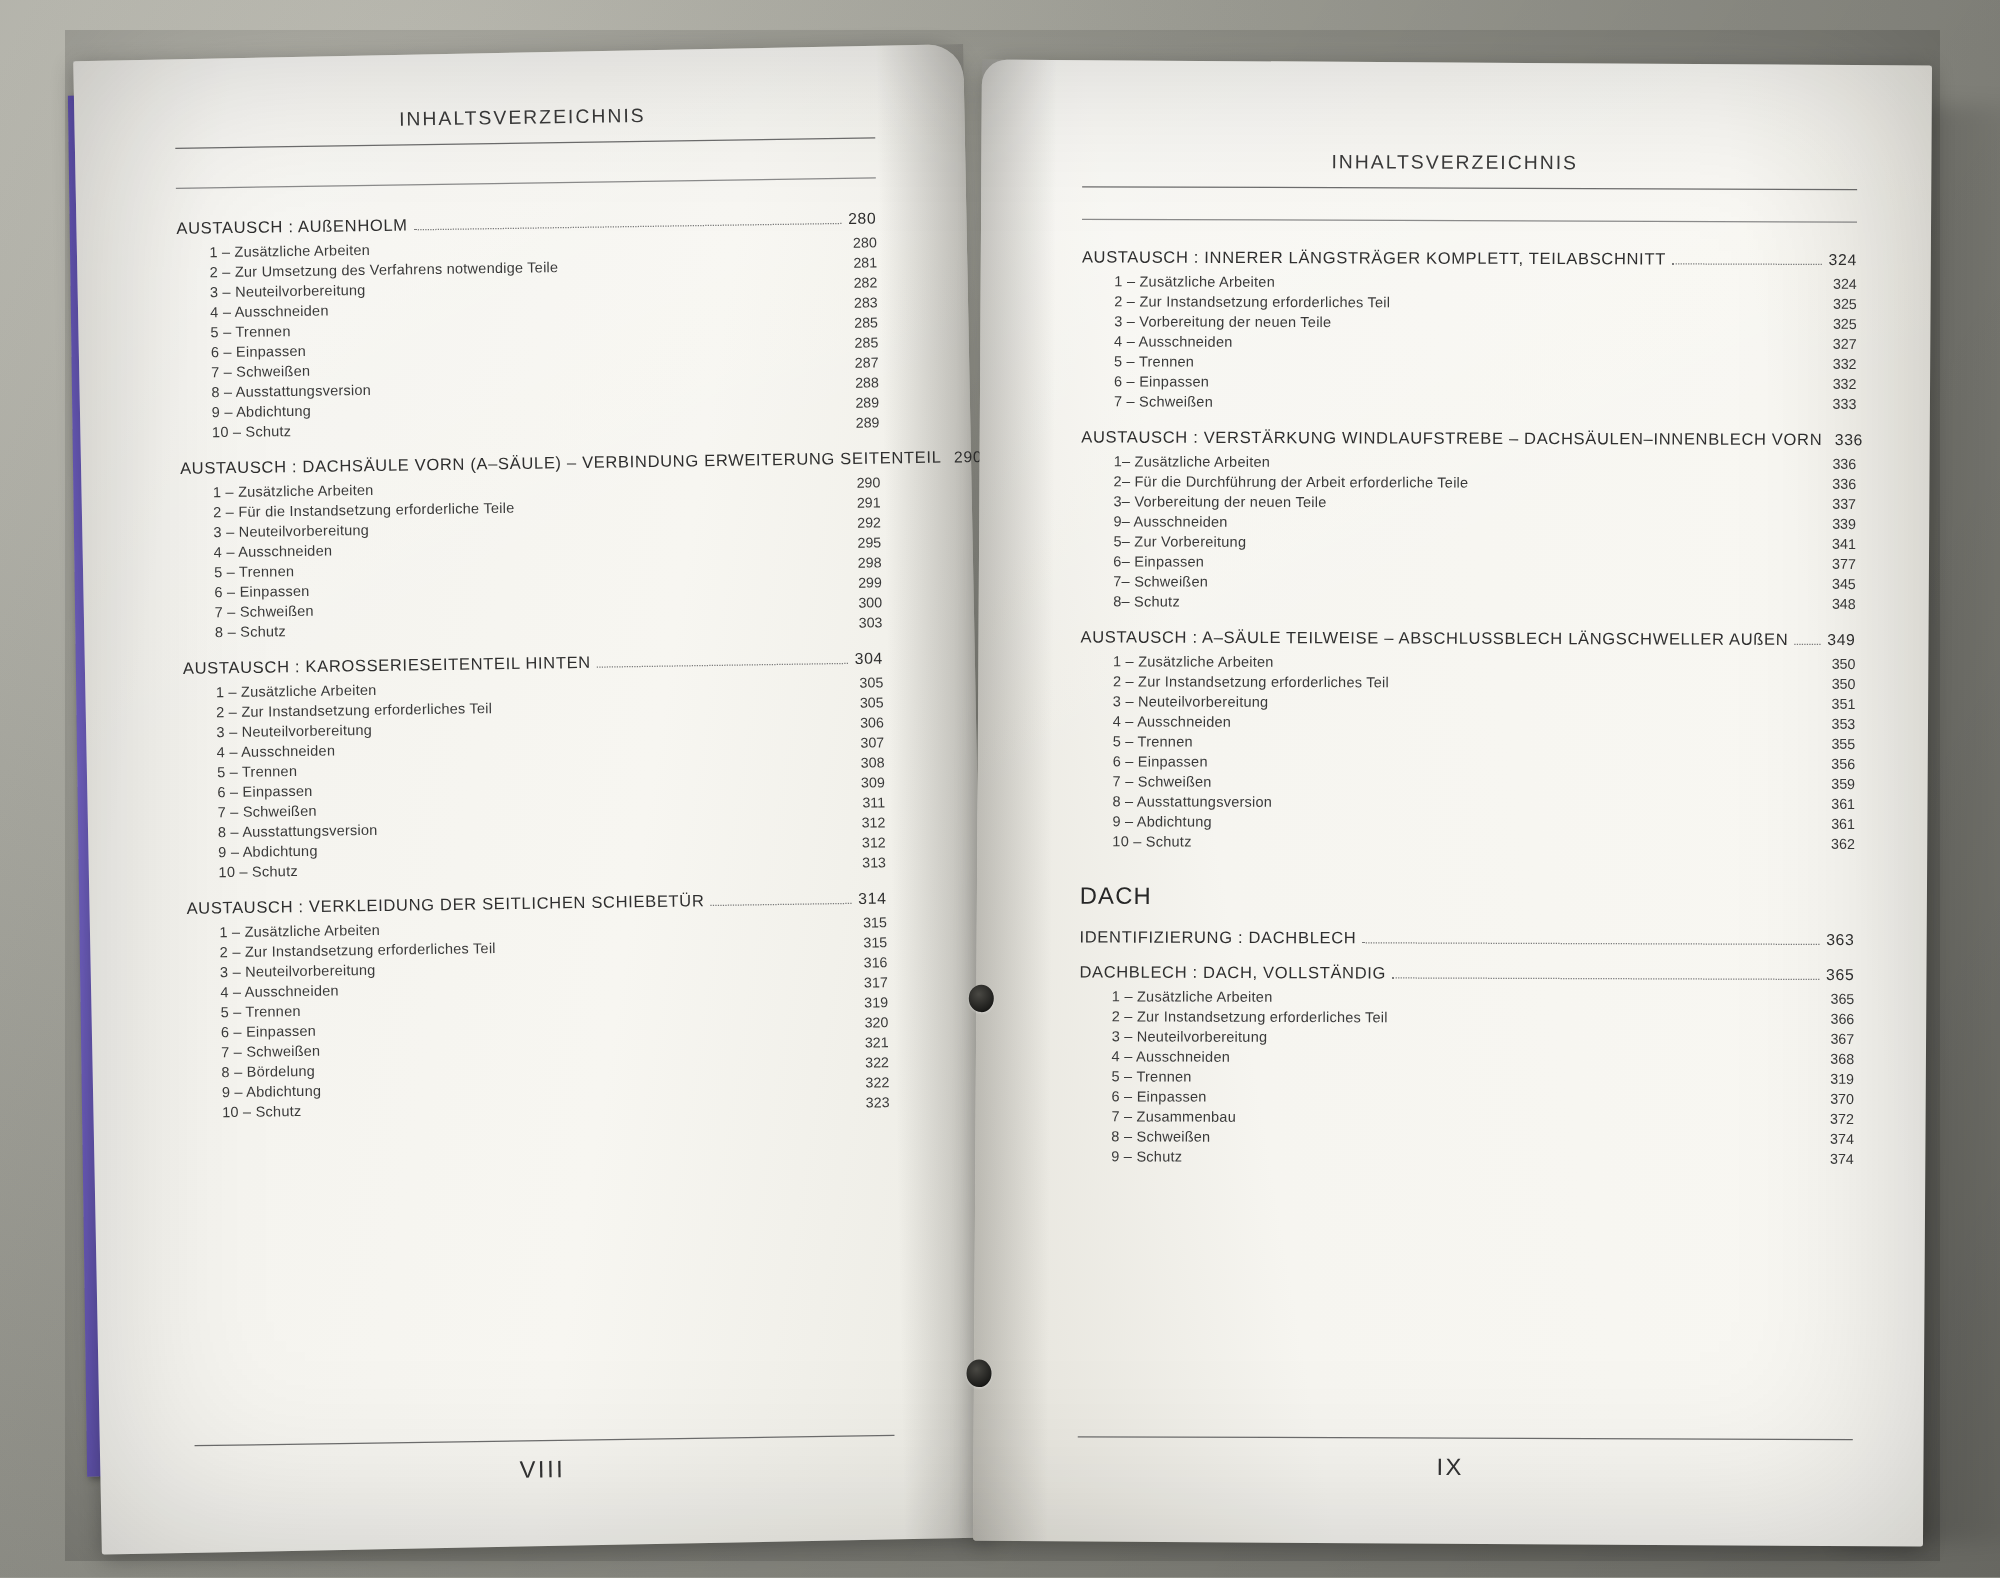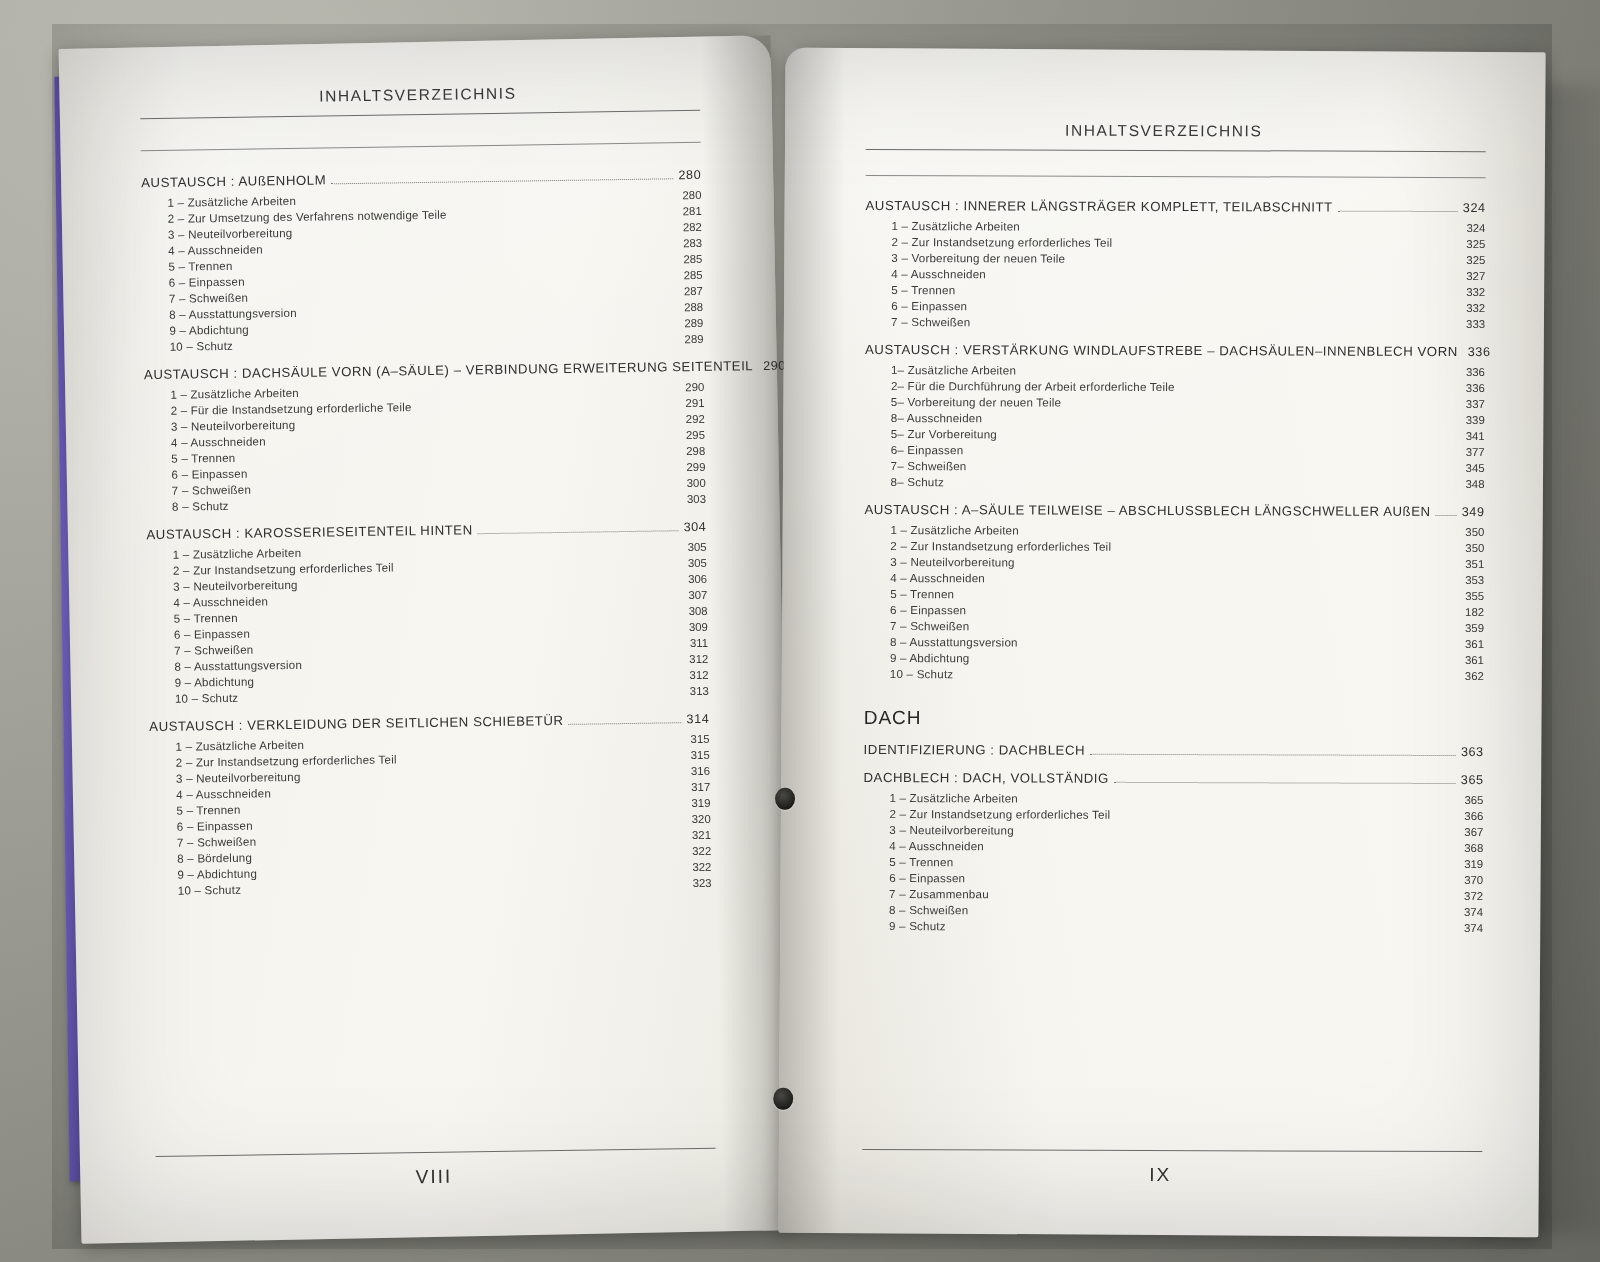--- a/index.html
+++ b/index.html
@@ -441,26 +441,26 @@
             <span class="t">1–  Zusätzliche Arbeiten</span>
             <span class="sp"></span>
             <span class="pg">336</span>
           </div>
           <div class="row">
             <span class="t">2–  Für die Durchführung der Arbeit erforderliche Teile</span>
             <span class="sp"></span>
             <span class="pg">336</span>
           </div>
           <div class="row">
-            <span class="t">5–  Vorbereitung der neuen Teile</span>
+            <span class="t">3–  Vorbereitung der neuen Teile</span>
             <span class="sp"></span>
             <span class="pg">337</span>
           </div>
           <div class="row">
-            <span class="t">8–  Ausschneiden</span>
+            <span class="t">9–  Ausschneiden</span>
             <span class="sp"></span>
             <span class="pg">339</span>
           </div>
           <div class="row">
             <span class="t">5–  Zur Vorbereitung</span>
             <span class="sp"></span>
             <span class="pg">341</span>
           </div>
           <div class="row">
             <span class="t">6–  Einpassen</span>
@@ -503,21 +503,21 @@
             <span class="pg">353</span>
           </div>
           <div class="row">
             <span class="t">5 –  Trennen</span>
             <span class="sp"></span>
             <span class="pg">355</span>
           </div>
           <div class="row">
             <span class="t">6 –  Einpassen</span>
             <span class="sp"></span>
-            <span class="pg">182</span>
+            <span class="pg">356</span>
           </div>
           <div class="row">
             <span class="t">7 –  Schweißen</span>
             <span class="sp"></span>
             <span class="pg">359</span>
           </div>
           <div class="row">
             <span class="t">8 –  Ausstattungsversion</span>
             <span class="sp"></span>
             <span class="pg">361</span>

